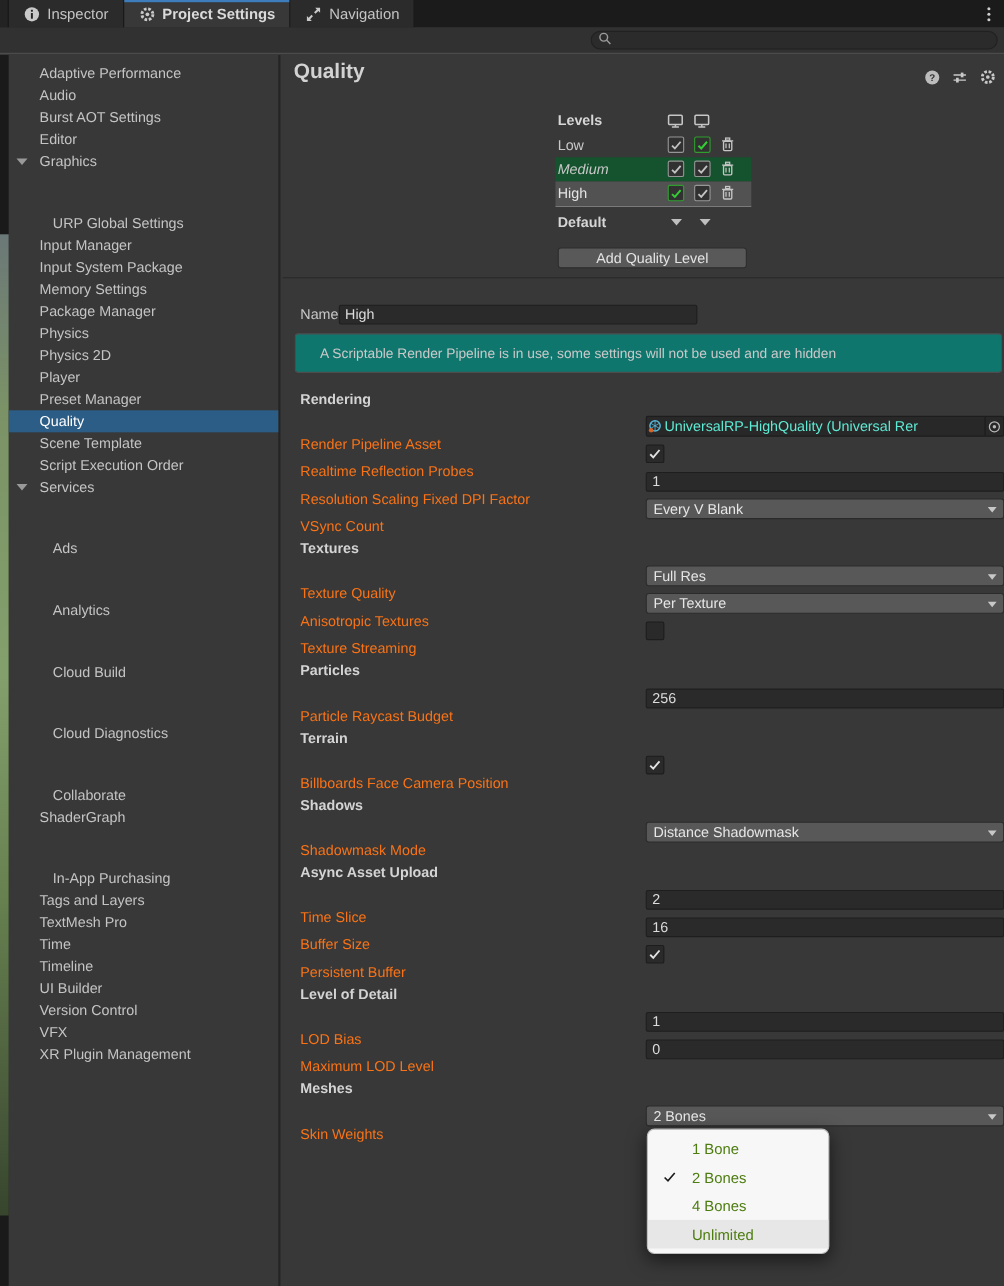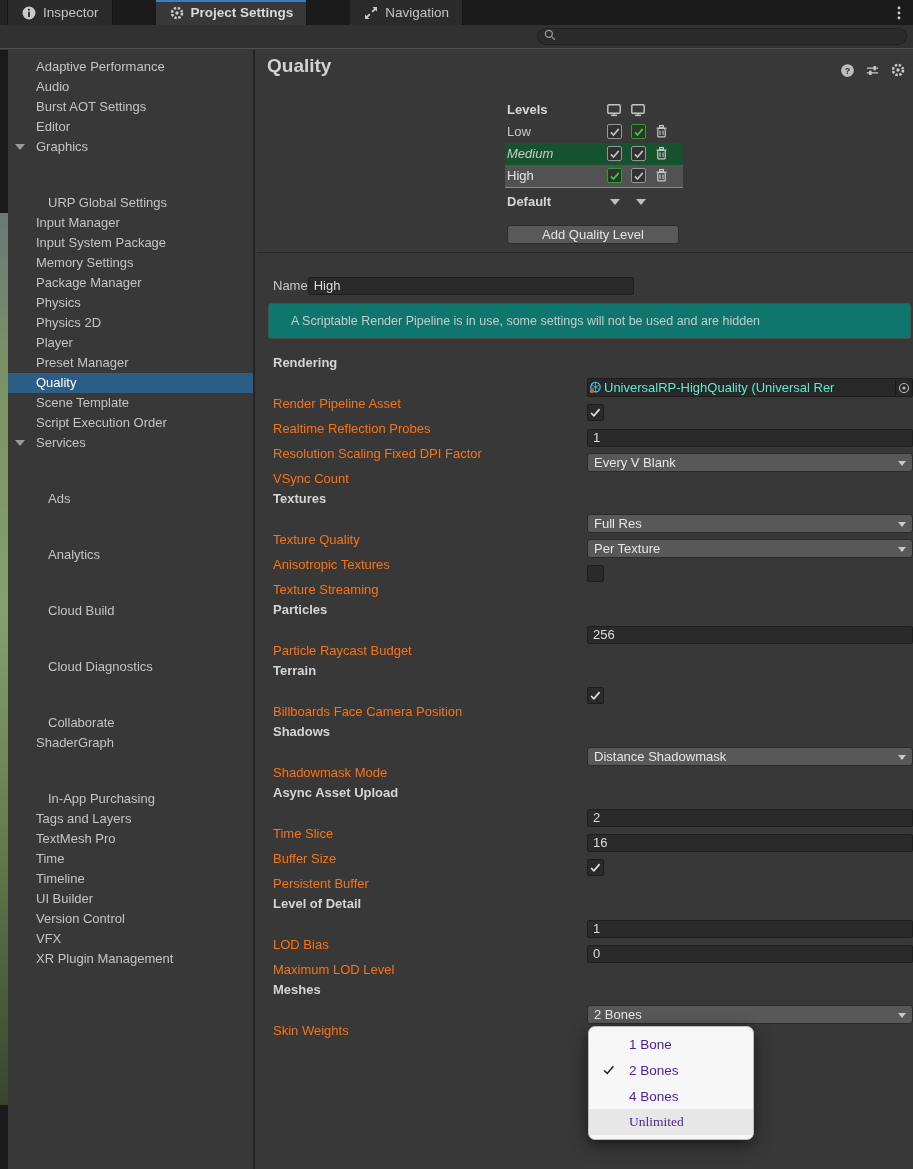--- a/index.html
+++ b/index.html
@@ -87,30 +87,30 @@
   .objfield .opick { width:17px; align-self:stretch; border-left:1px solid #1b1b1b; display:flex; align-items:center; justify-content:center; }
   .sec-h { height:25px; line-height:25px; margin-top:11px; padding-left:16px; font-weight:bold; color:#d4d4d4; }
 
   .namerow { height:25px; display:flex; align-items:center; padding-left:16px; }
   .helpbox { margin:5px 2px 0 11px; height:36px; background:#0f766e; border:1px solid #4d4d4d; border-radius:3px;
              display:flex; align-items:center; padding:0 10px; gap:12px; color:#c9c9c9; font-size:12.5px; }
 
   
   .popup { position:absolute; left:588px; top:1026px; width:166px; background:#f7f7f7; border:1px solid #bdbdbd;
            border-radius:7px; box-shadow:0 5px 16px rgba(0,0,0,.55); padding:4px 0; z-index:10; }
-  .popup-item { height:26px; display:flex; align-items:center; color:#4c1d95; font-size:13.5px; cursor:default; }
+  .popup-item { height:26px; display:flex; align-items:center; color:#4d7c0f; font-size:13.5px; cursor:default; }
   .popup-item .ckcol { width:40px; display:flex; justify-content:center; flex:none; }
-  .popup-item.hl { background:#e7e7e7;font-family:Liberation Serif, serif; }
+  .popup-item.hl { background:#e7e7e7; }
 </style>
 </head>
 <body>
 
 <div class="tabbar">
   <div class="lead"></div>
-  <div id="tabs-host" style="display:flex;gap:43px;">
+  <div id="tabs-host" style="display:flex;">
       <div class="tab">
         <span class="icon">
           <svg width="16" height="16" viewBox="0 0 16 16">
             <circle cx="8" cy="8" r="6.5" fill="#c9c9c9"></circle>
             <rect x="7.1" y="3.8" width="1.8" height="1.8" rx=".3" fill="#262626"></rect>
             <rect x="7.1" y="6.8" width="1.8" height="5.2" rx=".3" fill="#262626"></rect>
           </svg>
         </span>
         <span>Inspector</span>
       </div>

